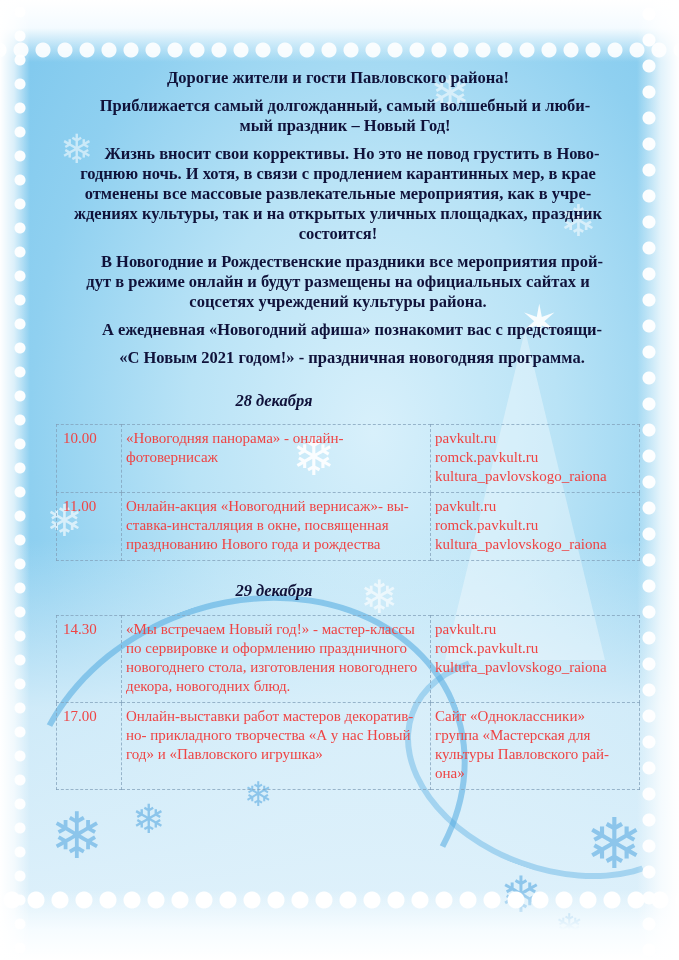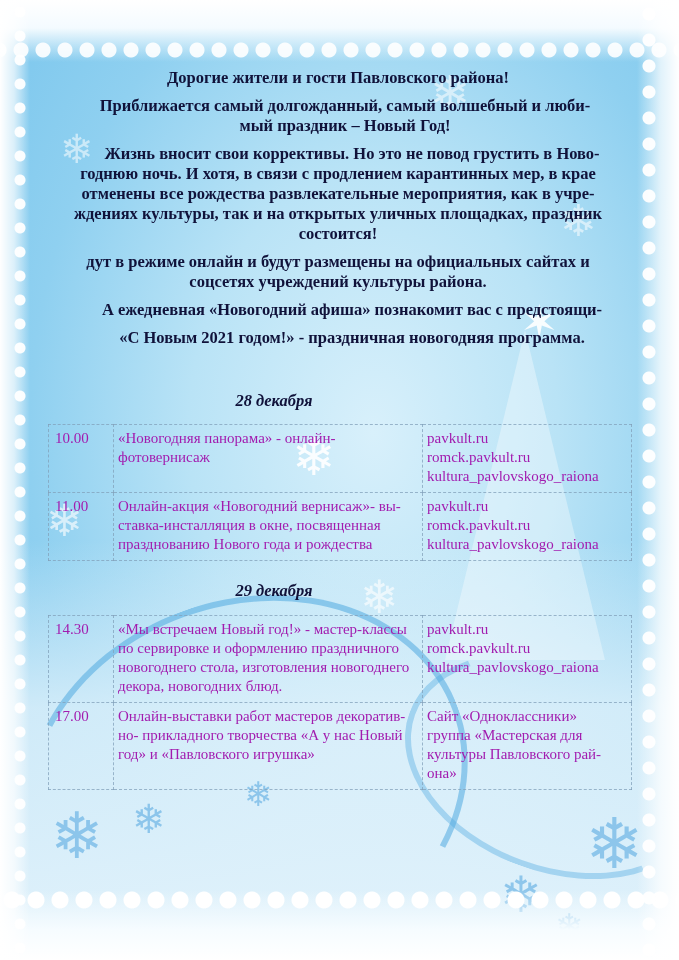--- a/index.html
+++ b/index.html
@@ -28,22 +28,22 @@
     .swirl { position:absolute; border-radius:50%; border:6px solid rgba(80,170,225,0.55); border-left-color:transparent; border-bottom-color:transparent; }
     .flake { position:absolute; color:rgba(255,255,255,0.9); font-size:40px; line-height:1; }
     .flake.blue { color:rgba(90,170,225,0.6); }
 
     .content { position:absolute; left:0; top:0; width:679px; }
     .intro { position:absolute; left:36px; top:66px; width:604px; font-weight:bold; font-size:16.5px; line-height:20px; color:#10123a; }
     .intro p { margin:8px; text-align:center; }
 
     .day-title { position:absolute; left:0; width:548px; text-align:center; font-style:italic; font-weight:bold;
       font-size:16.5px; color:#10123a; }
-    table.sched { position:absolute; left:48px; width:580px; border-collapse:collapse; table-layout:fixed;
-      font-size:15px; line-height:19px; color:#a21caf; }
+    table.sched { position:absolute; left:56px; width:580px; border-collapse:collapse; table-layout:fixed;
+      font-size:15px; line-height:19px; color:#ef4444; }
     table.sched td { border:1px dashed rgba(130,160,185,0.75); vertical-align:top; padding:4px 4px 6px 4px; }
     table.sched td.time { width:54px; padding-left:6px; }
     table.sched td.desc { width:300px; }
     table.sched td.links { width:200px; }
     .line { display:block; white-space:nowrap; }
   </style>
 </head>
 <body>
 
 <div class="page">
@@ -75,25 +75,26 @@
 <div class="content">
   <div class="intro">
     <p style="margin-top:2px;">Дорогие жители и гости Павловского района!</p>
     <p style="padding-left:14px;">
       <span class="line">Приближается самый долгожданный, самый волшебный и люби-</span>
       <span class="line">мый праздник – Новый Год!</span>
     </p>
     <p>
       <span class="line" style="padding-left:28px;">Жизнь вносит свои коррективы. Но это не повод грустить в Ново-</span>
       <span class="line">годнюю ночь. И хотя, в связи с продлением карантинных мер, в крае</span>
-      <span class="line">отменены все рождества развлекательные мероприятия, как в учре-</span>
+      <span class="line">отменены все массовые развлекательные мероприятия, как в учре-</span>
       <span class="line">ждениях культуры, так и на открытых уличных площадках, праздник</span>
       <span class="line">состоится!</span>
     </p>
     <p>
+      <span class="line" style="padding-left:28px;">В Новогодние и Рождественские праздники все мероприятия прой-</span>
       <span class="line">дут в режиме онлайн и будут размещены на официальных сайтах и</span>
       <span class="line">соцсетях учреждений культуры района.</span>
     </p>
     <p>
       <span class="line" style="padding-left:28px;">А ежедневная «Новогодний афиша» познакомит вас с предстоящи-</span>
     </p>
     <p style="padding-left:28px;">«С Новым 2021 годом!» - праздничная новогодняя программа.</p>
   </div>
 
   <div class="day-title" style="top:391px;">28 декабря</div>

